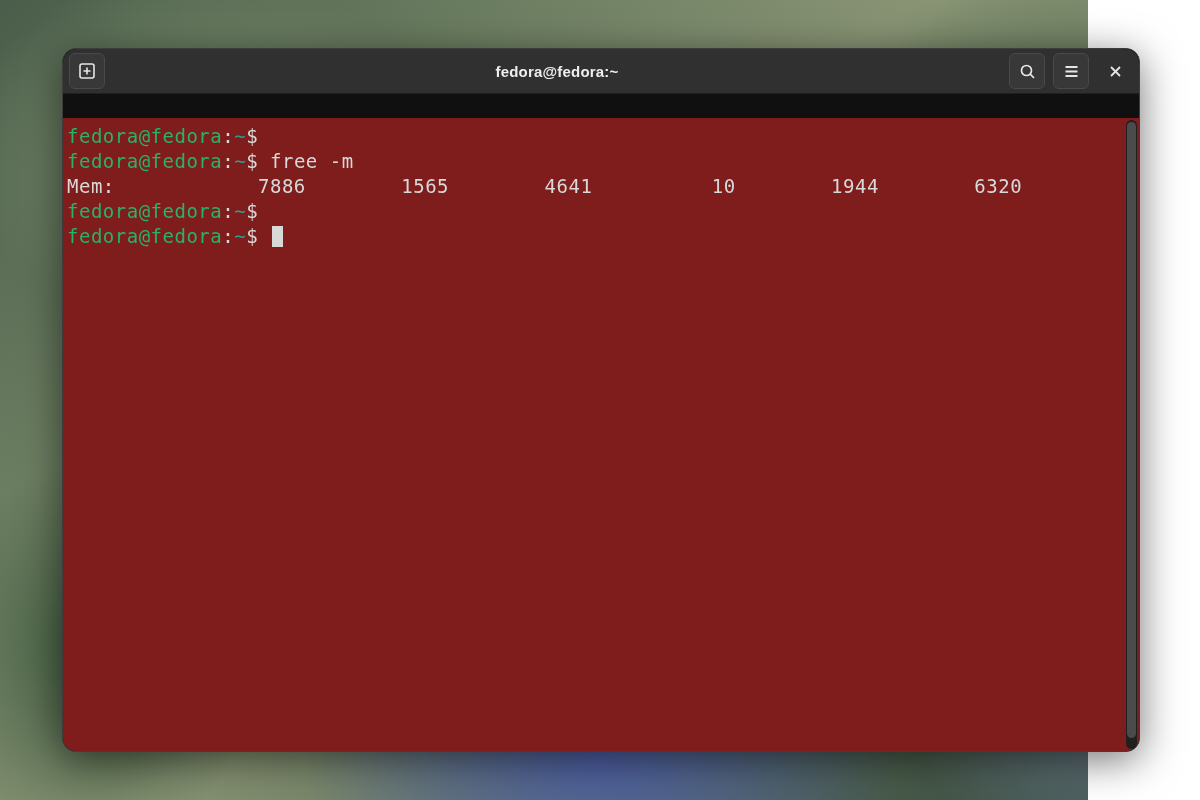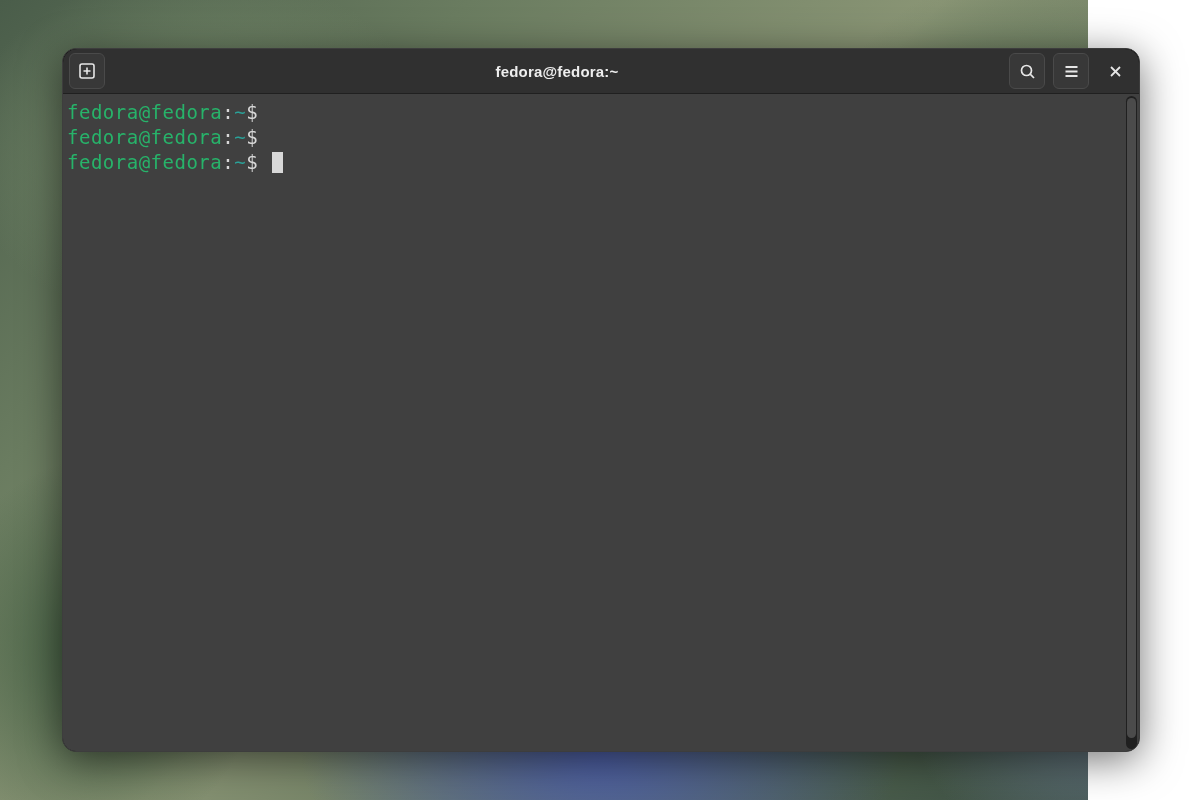--- a/index.html
+++ b/index.html
@@ -45,21 +45,22 @@
   .tb-btn.flat{background:transparent;border-color:transparent;}
   .tb-title{
     flex:1;text-align:center;
     color:#eee;font-weight:700;font-size:15px;
     letter-spacing:.2px;
   }
   .tb-right{display:flex;gap:8px;align-items:center;}
   .term-body{
     flex:1;
     display:flex;
-    background:#404040;
+    background:#7f1d1d;
+    margin-top:24px;
   }
   .term-text{
     flex:1;
     padding:6px 4px 4px 4px;
     font-family:"DejaVu Sans Mono","Liberation Mono",monospace;
     font-size:19px;
     line-height:25px;
     color:#d8d8d8;
     letter-spacing:.5px;
   }
@@ -134,20 +135,22 @@
               <line x1="12" y1="3" x2="3" y2="12"></line>
             </svg>
           </span>
         </div>
       </div>
     </div>
 
     <div class="term-body">
       <div class="term-text">
         <div class="line"><span class="user">fedora@fedora</span><span class="colon">:</span><span class="path">~</span><span class="dollar">$</span> <span class="cmd"></span></div>
+        <div class="line"><span class="user">fedora@fedora</span><span class="colon">:</span><span class="path">~</span><span class="dollar">$</span> <span class="cmd">free -m</span></div>
+        <div class="line out">Mem:            7886        1565        4641          10        1944        6320</div>
         <div class="line"><span class="user">fedora@fedora</span><span class="colon">:</span><span class="path">~</span><span class="dollar">$</span> <span class="cmd"></span></div>
         <div class="line"><span class="user">fedora@fedora</span><span class="colon">:</span><span class="path">~</span><span class="dollar">$</span> <span class="cmd"></span><span class="cursor"></span></div>
       </div>
       <div class="scrollbar">
         <div class="scroll-thumb"></div>
       </div>
     </div>
 
   </div>
 </div>

